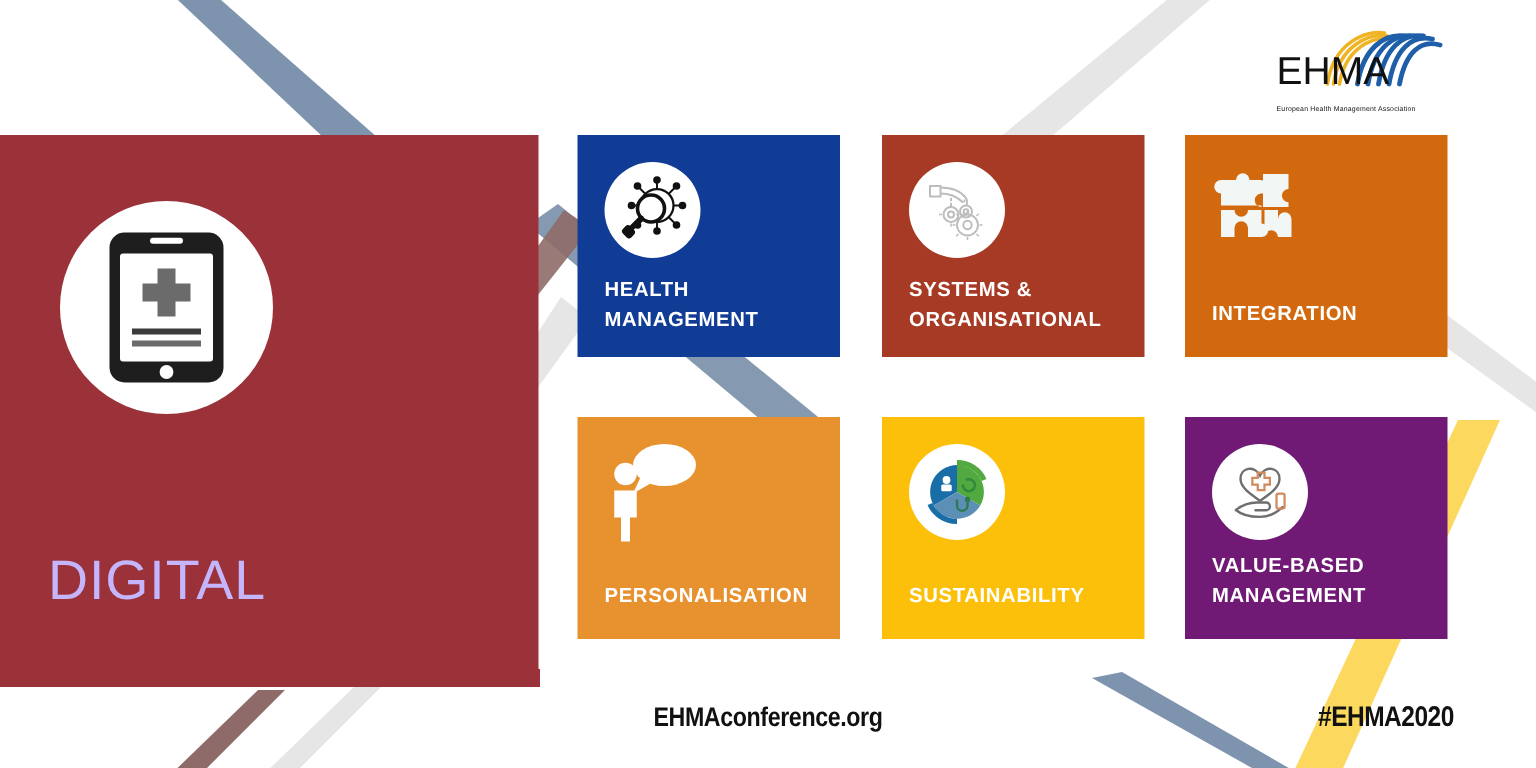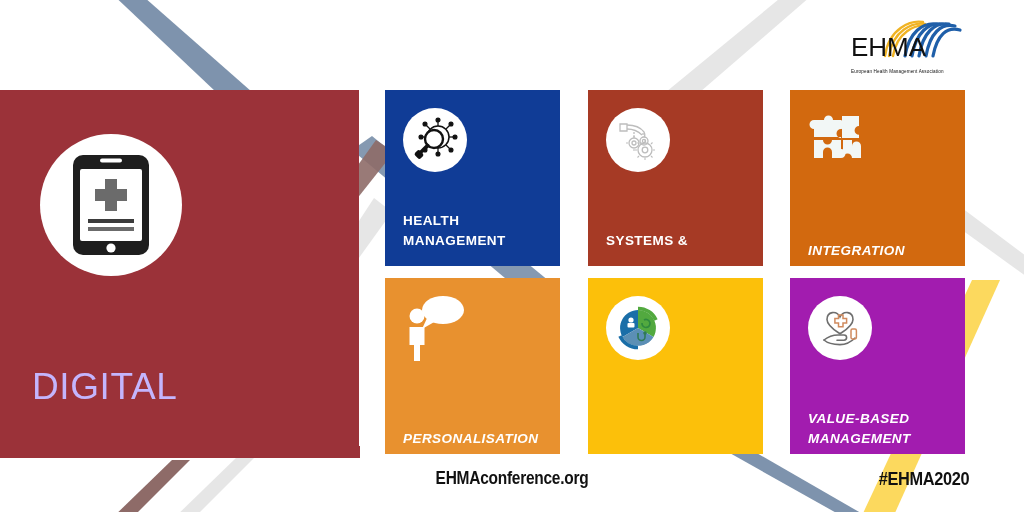--- a/index.html
+++ b/index.html
@@ -36,38 +36,38 @@
     font-size:37px;
     font-weight:normal;
     letter-spacing:0.6px;
     line-height:1.42;
   }
 
   
   .tiles { position:absolute; left:385px; top:90px; z-index:3; }
   .tile {
     position:absolute;
-    width:175px; height:176px;
+    width:175px; height:148px;
     overflow:hidden;
   }
   .tile .tile-icon {
     position:absolute; left:18px; top:18px;
     width:64px; height:64px;
     display:flex; align-items:center; justify-content:center;
   }
   .tile .tile-icon.circle { border-radius:50%; background:#ffffff; }
   .tile .tile-label {
     position:absolute; left:18px; right:10px;
     color:#ffffff;
     font-size:13.5px;
     font-weight:bold;
     letter-spacing:0.45px;
     line-height:1.52;
   }
-  .tile .tile-label.bottom-anchor { bottom:4px;font-style:italic; }
+  .tile .tile-label.bottom-anchor { bottom:18px; }
   .tile .tile-label.lower { bottom:14px; }
 
   
   .logo { position:absolute; right:55px; top:18px; z-index:4; width:120px; }
   .logo-sub {
     font-size:4.6px;
     color:#111111;
     letter-spacing:0.15px;
     text-align:left;
     margin-top:1px;
@@ -208,20 +208,21 @@
             <line x1="25" y1="28" x2="23.5" y2="26.5"></line>
               <line x1="37" y1="40" x2="38.5" y2="41.5"></line>
             <line x1="37" y1="28" x2="38.5" y2="26.5"></line>
               <line x1="25" y1="40" x2="23.5" y2="41.5"></line>
           </g>
         </g>
       </svg>
     </div>
     <div class="tile-label lower">
       <div>SYSTEMS &amp;</div>
+      <div>ORGANISATIONAL</div>
     </div>
   </div>
 
   <div class="tile" style="left:405px; top:0; background:#d2690f;">
     <div class="tile-icon" style="left:16px; top:14px; width:70px; height:70px;">
       <svg width="66" height="66" viewBox="0 0 66 66">
         <g fill="#f2f7f6">
           <path d="M6 14 h10 a4.5 4.5 0 1 1 9 0 h8 v9 a4.5 4.5 0 1 0 0 9 v-1 h-27 v-8 a4.5 4.5 0 1 1 0-9z"></path>
           <path d="M33 8 h9 v7 a4.5 4.5 0 1 1 9 0 v8 h-9 a4.5 4.5 0 1 0 0 9 h9 v-1 h-18 v-9 a4.5 4.5 0 1 1 0-9z" opacity="0"></path>
           <path d="M34 10 h8 a4.3 4.3 0 1 1 0 0 v0 h9 v10 a4.4 4.4 0 1 0 0 8.8 v3.2 h-17 v-9 a4.4 4.4 0 1 1 0-8.8z"></path>
@@ -261,23 +262,26 @@
         <circle cx="25" cy="25" r="20" fill="none" stroke="#ffffff" stroke-width="3"></circle>
         <path d="M25 5.5 A19.5 19.5 0 0 1 43 17" fill="none" stroke="#52a93f" stroke-width="3.6"></path>
         <path d="M25 44.5 A19.5 19.5 0 0 1 7 33" fill="none" stroke="#1a6ea8" stroke-width="3.6"></path>
         <circle cx="18" cy="17" r="2.6" fill="#ffffff"></circle>
         <rect x="14.5" y="20" width="7" height="4.5" rx="1" fill="#ffffff"></rect>
         <path d="M31 17 a4 4 0 1 1 -2 3" fill="none" stroke="#2f8a3e" stroke-width="1.7"></path>
         <path d="M25 30 v4 a3.5 3.5 0 0 0 7 0 v-3" fill="none" stroke="#2f7a55" stroke-width="1.6"></path>
         <circle cx="32" cy="30" r="1.8" fill="#2f7a55"></circle>
       </svg>
     </div>
-  </div>
-
-  <div class="tile" style="left:405px; top:188px; background:#a21caf;">
+    <div class="tile-label bottom-anchor">
+      <div>SUSTAINABILITY</div>
+    </div>
+  </div>
+
+  <div class="tile" style="left:405px; top:188px; background:#701a75;">
     <div class="tile-icon circle">
       <svg width="50" height="50" viewBox="0 0 50 50">
         <path d="M25 21 c-3.5-7 -13-5.5 -13 2.4 c0 6.2 8.4 11.2 13 14.4 c4.6-3.2 13-8.2 13-14.4 c0-7.9 -9.5-9.4 -13-2.4z" fill="none" stroke="#6e6e6e" stroke-width="1.6" transform="translate(0,-7)"></path>
         <path d="M23.5 12 h4.5 v3.6 h3.6 v4.5 h-3.6 v3.6 h-4.5 v-3.6 h-3.6 v-4.5 h3.6 z" fill="none" stroke="#d08a5e" stroke-width="1.5"></path>
         <path d="M9 37 c5-4 9-5 14-5 h6 a2.6 2.6 0 0 1 0 5.2 h-7" fill="none" stroke="#6e6e6e" stroke-width="1.6" stroke-linecap="round"></path>
         <path d="M9 37 c4 3.6 10 4.6 16 4.6 c6 0 11-2.6 15-6.6" fill="none" stroke="#6e6e6e" stroke-width="1.6" stroke-linecap="round"></path>
         <rect x="36" y="26" width="5.4" height="10" rx="1.4" fill="none" stroke="#d08a5e" stroke-width="1.5"></rect>
       </svg>
     </div>
     <div class="tile-label bottom-anchor">

